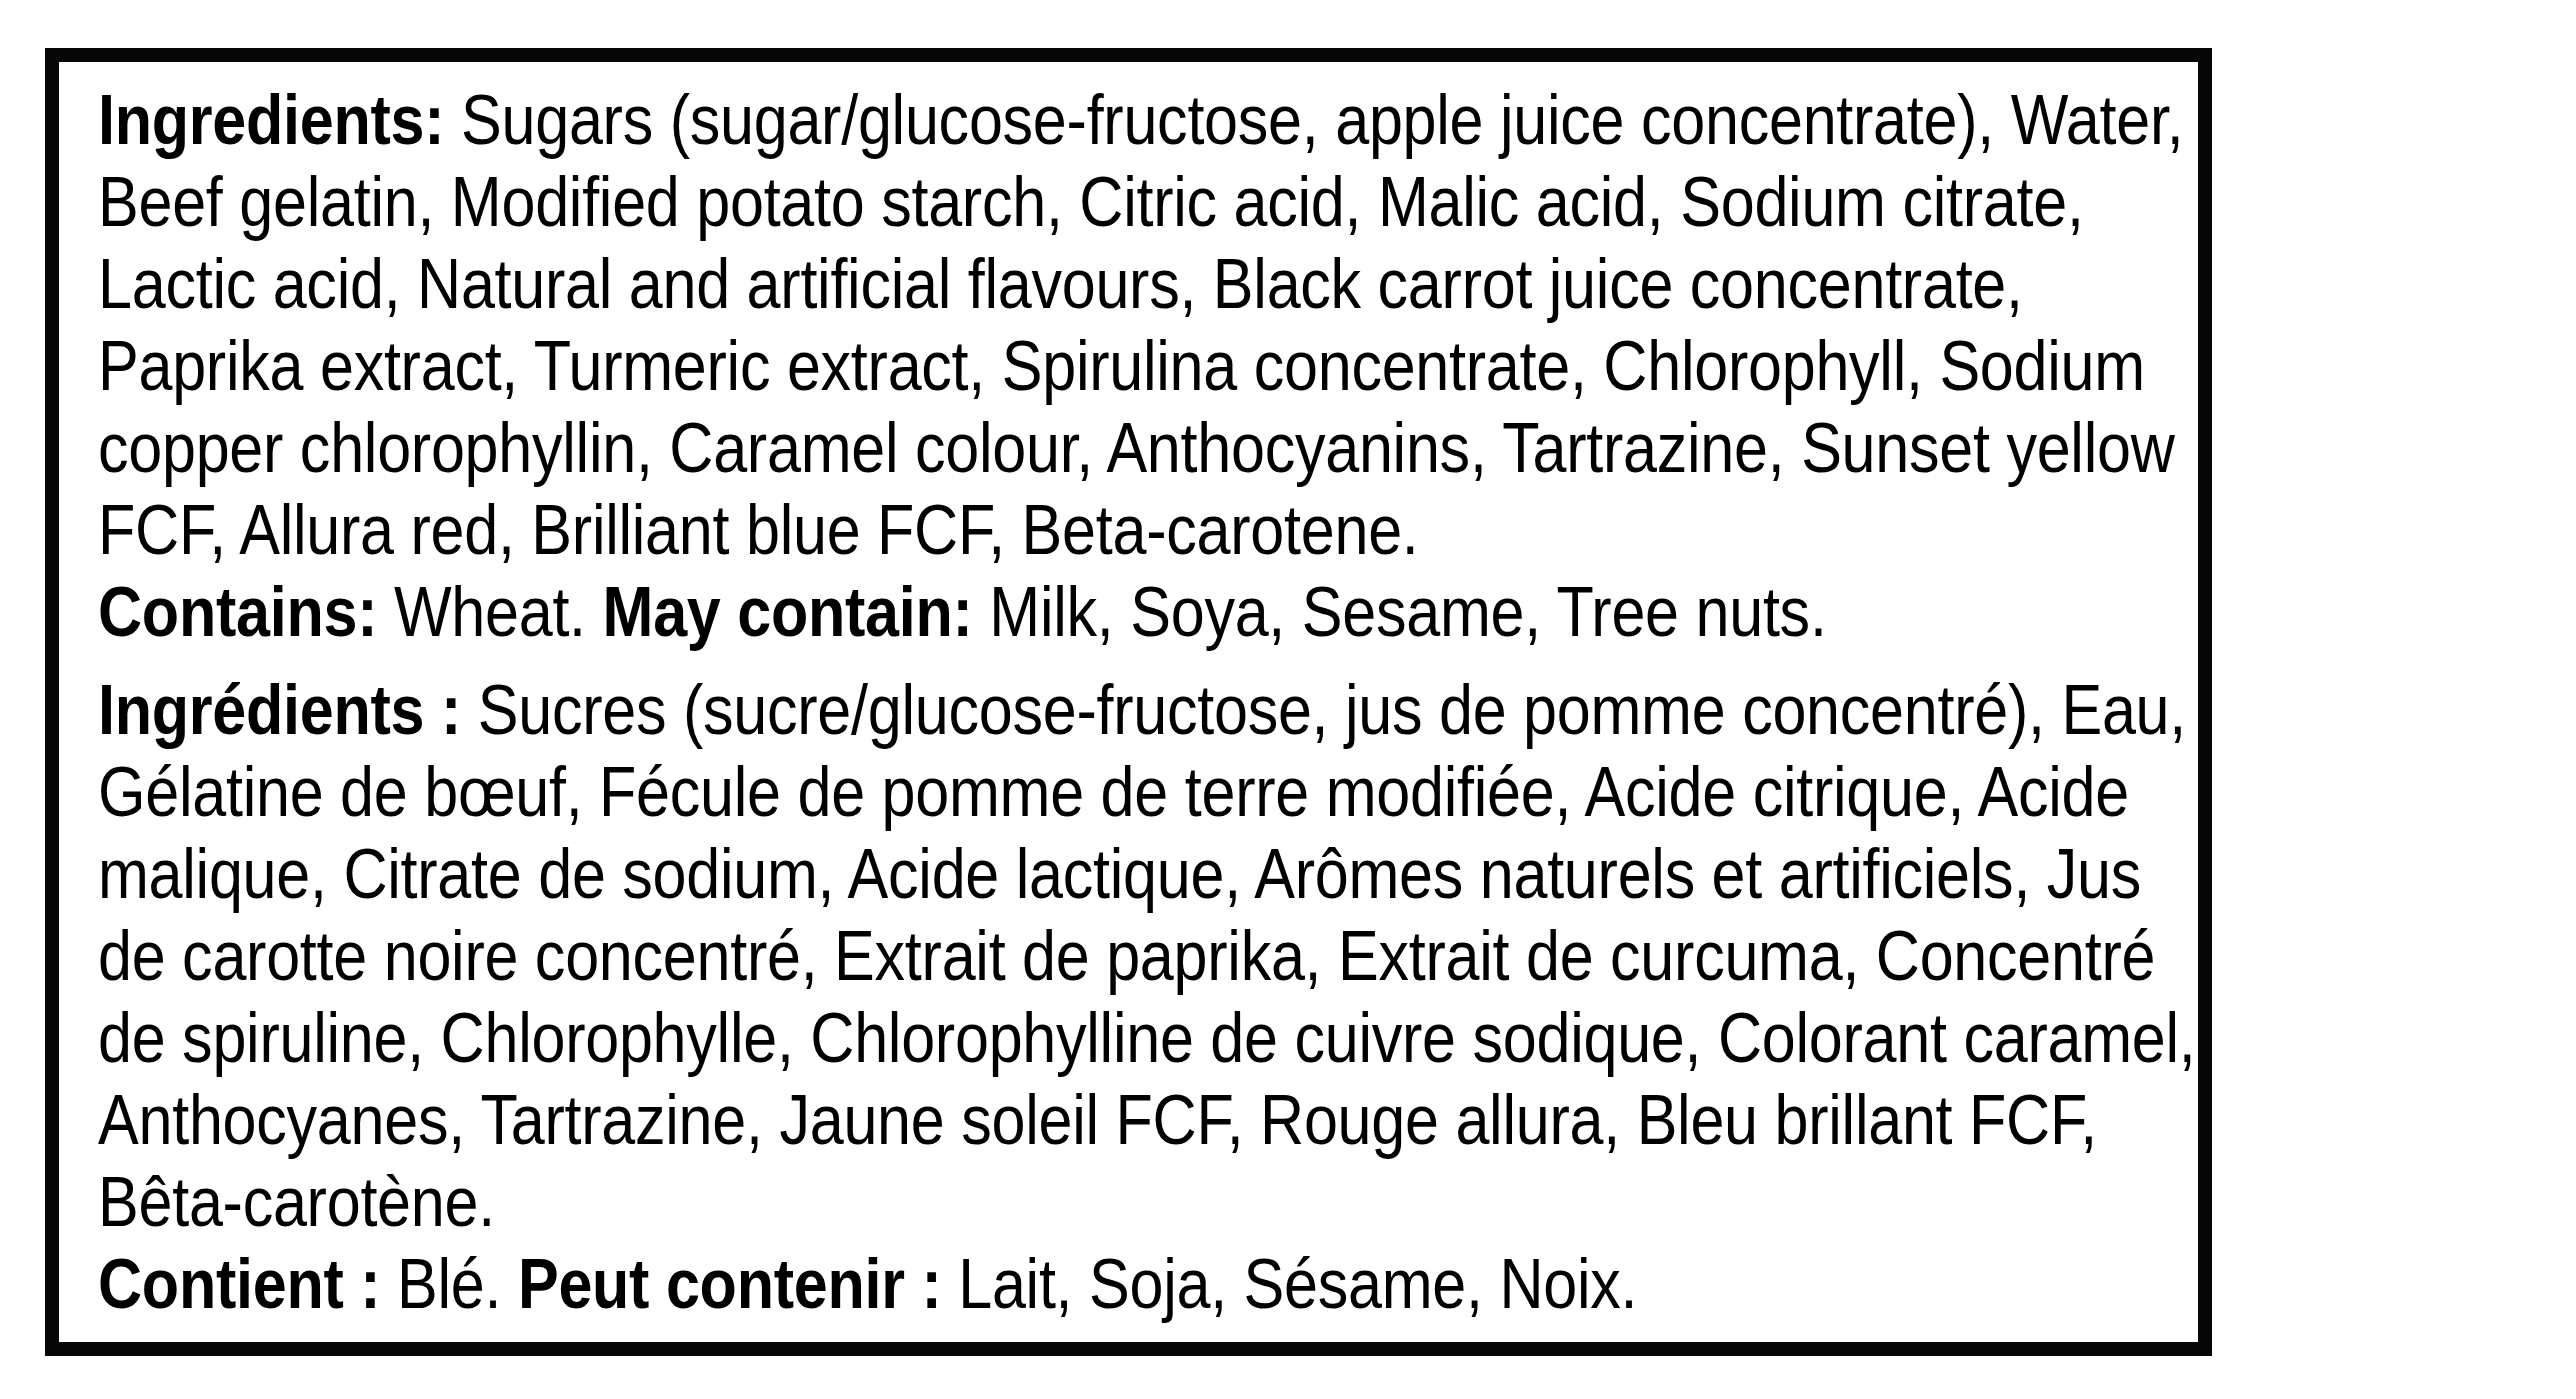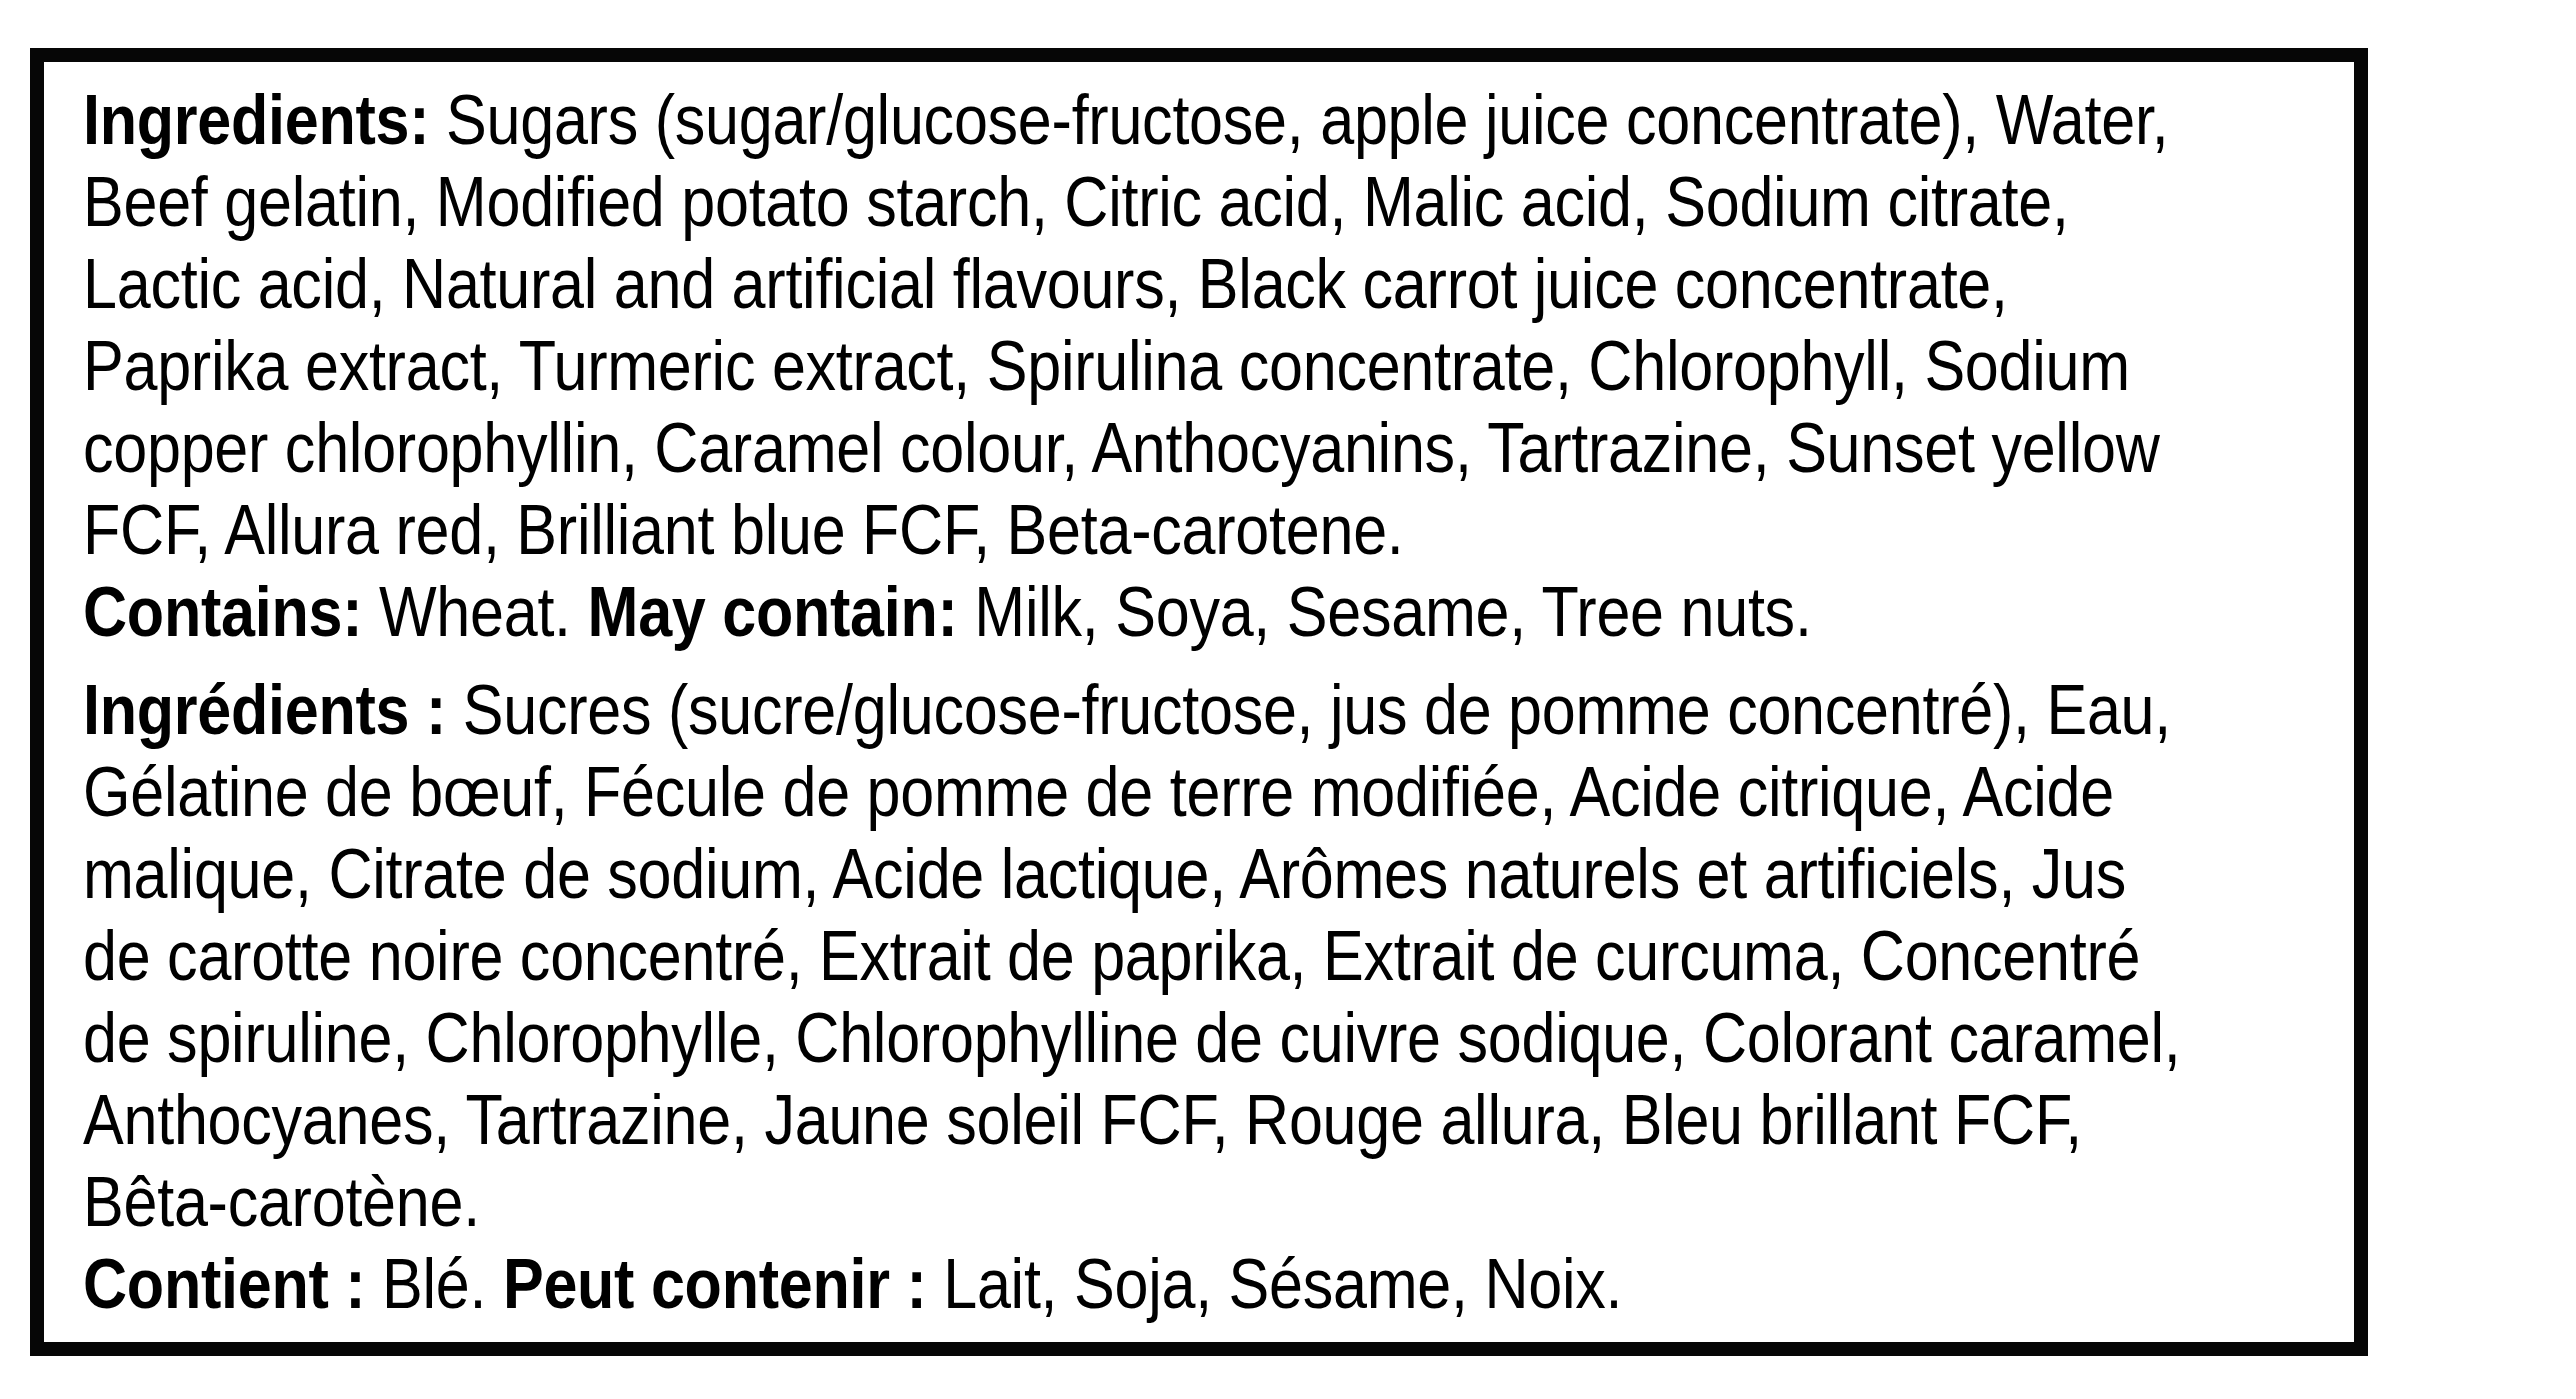--- a/index.html
+++ b/index.html
@@ -9,23 +9,23 @@
   }
   body {
     width: 2576px;
     height: 1400px;
     position: relative;
     font-family: "Liberation Sans", "DejaVu Sans", sans-serif;
     color: #000000;
   }
   .frame {
     position: absolute;
-    left: 30px;
+    left: 45px;
     top: 48px;
-    width: 2338px;
+    width: 2167px;
     height: 1308px;
     box-sizing: border-box;
     border: 14.7px solid #060606;
     background: #ffffff;
   }
   .text-block {
     position: absolute;
     left: 39px;
     top: 17.4px;
     transform: scaleX(0.86);

